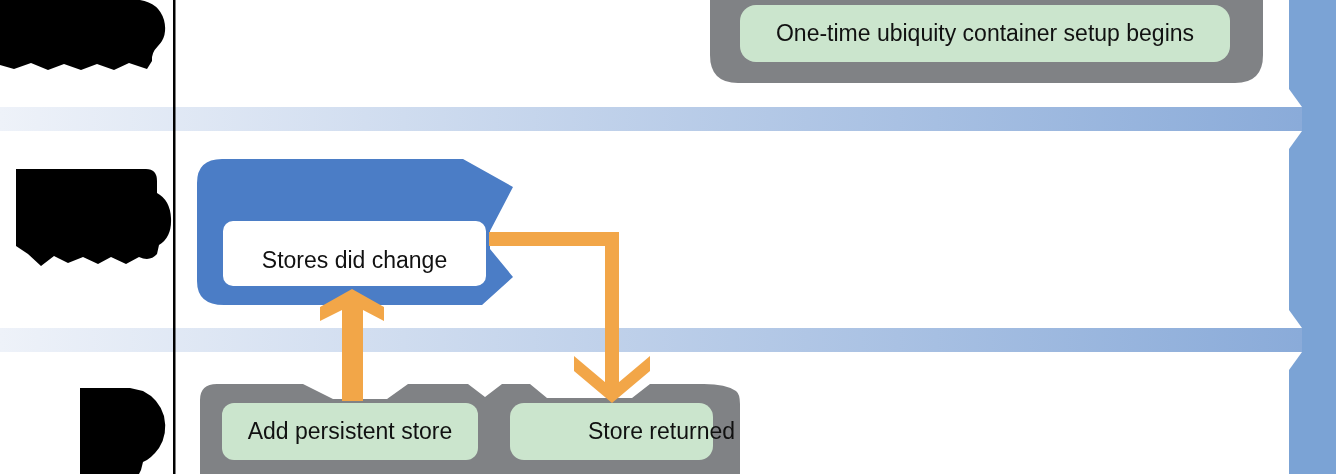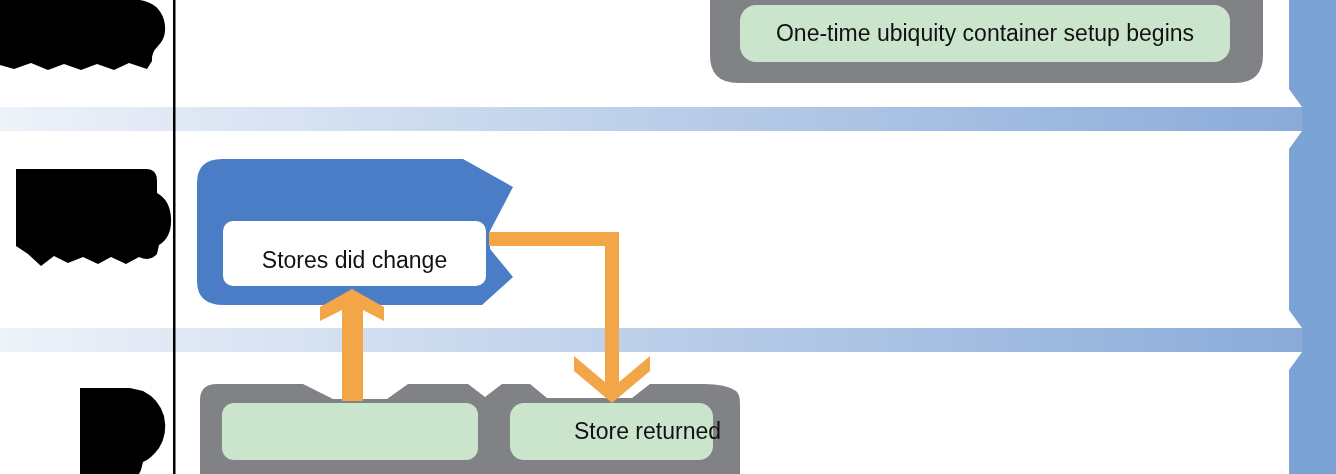--- a/index.html
+++ b/index.html
@@ -78,16 +78,17 @@
     <rect x="489" y="232" width="130" height="14" fill="#f2a648"></rect>
     <rect x="605" y="232" width="14" height="158" fill="#f2a648"></rect>
     <polygon points="574,356 612,388 650,356 650,371 612,403 574,371" fill="#f2a648"></polygon>
   </svg>
 
   <div class="lbl" style="left:740px;top:5px;width:490px;height:57px;">One-time ubiquity container setup begins</div>
 
 
   <div class="lbl" style="left:223px;top:221px;width:263px;height:80px;">Stores did change</div>
 
+  <div class="lbl" style="left:222px;top:403px;width:256px;height:57px;">Add persistent store</div>
 
-  <div class="lbl" style="left:510px;top:403px;width:203px;height:57px;padding-left:36px;">Store returned</div>
+  <div class="lbl" style="left:524px;top:403px;width:203px;height:57px;padding-left:36px;">Store returned</div>
 
 </div>
 
 </body></html>

